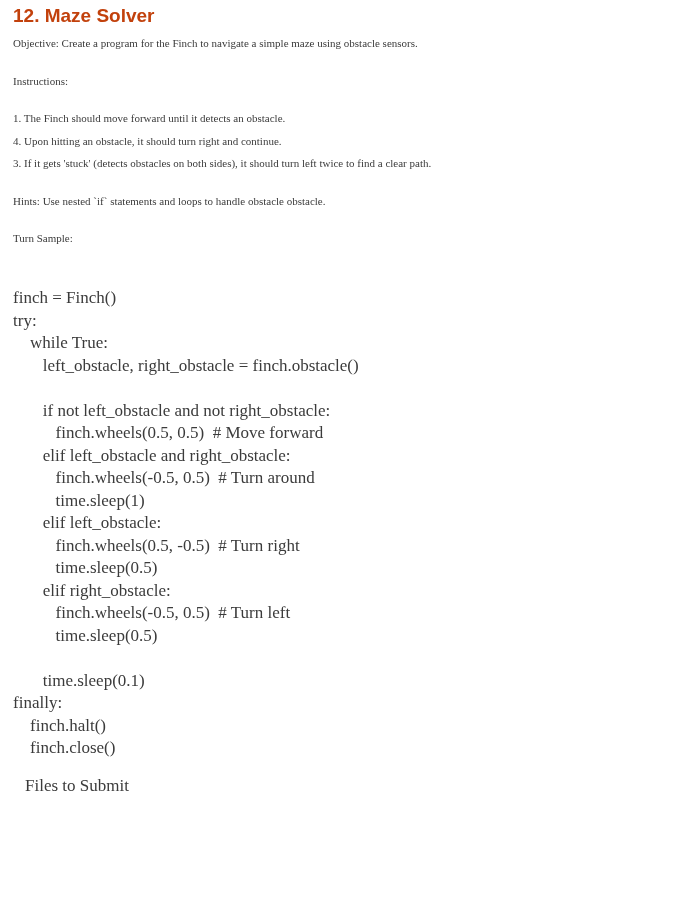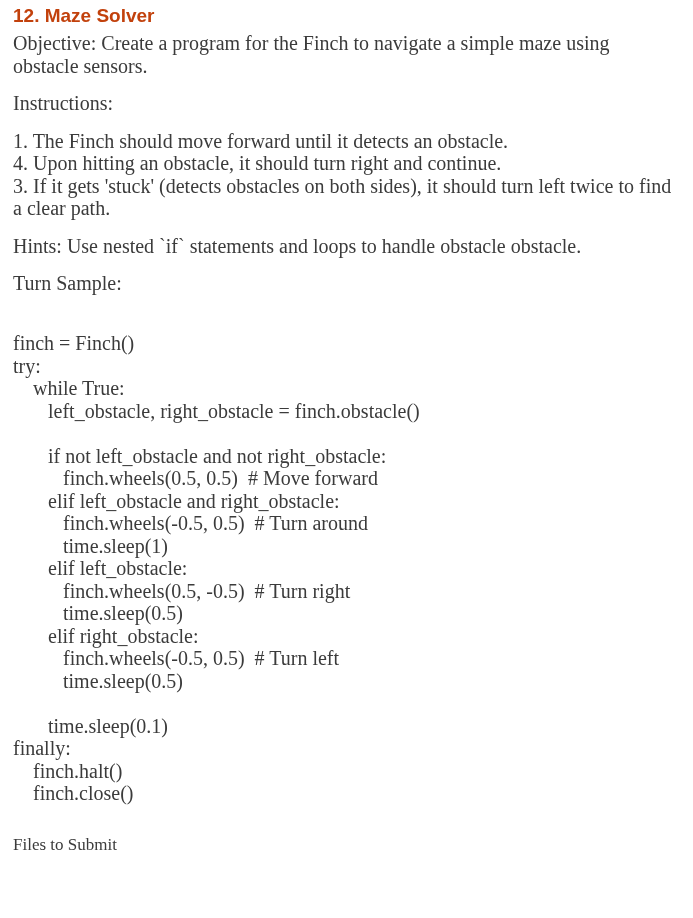--- a/index.html
+++ b/index.html
@@ -18,36 +18,36 @@
   }
   .doc-heading {
     font-family: "Liberation Sans", sans-serif;
     font-weight: bold;
     font-size: 19px;
     line-height: 24px;
     color: #c2410c;
     margin: 0 0 4px 0;
   }
   .para {
-    font-size: 20px;
+    font-size: 11px;
     line-height: 22.5px;
     margin: 0 0 15px 0;
     white-space: pre-wrap;
   }
   .code-block {
     font-family: "Liberation Serif", serif;
-    font-size: 20px;
+    font-size: 17px;
     line-height: 22.5px;
-    margin: 0 0 29px 0;
+    margin: 0 0 15px 0;
     white-space: pre;
   }
   .files-block {
     font-size: 17px;
     line-height: 22.5px;
-    margin: 0;
+    margin: 12px;
   }
   .files-block > div {
     white-space: pre-wrap;
   }
 </style>
 </head>
 <body>
 
 <h1 class="doc-heading">12. Maze Solver</h1>
 

